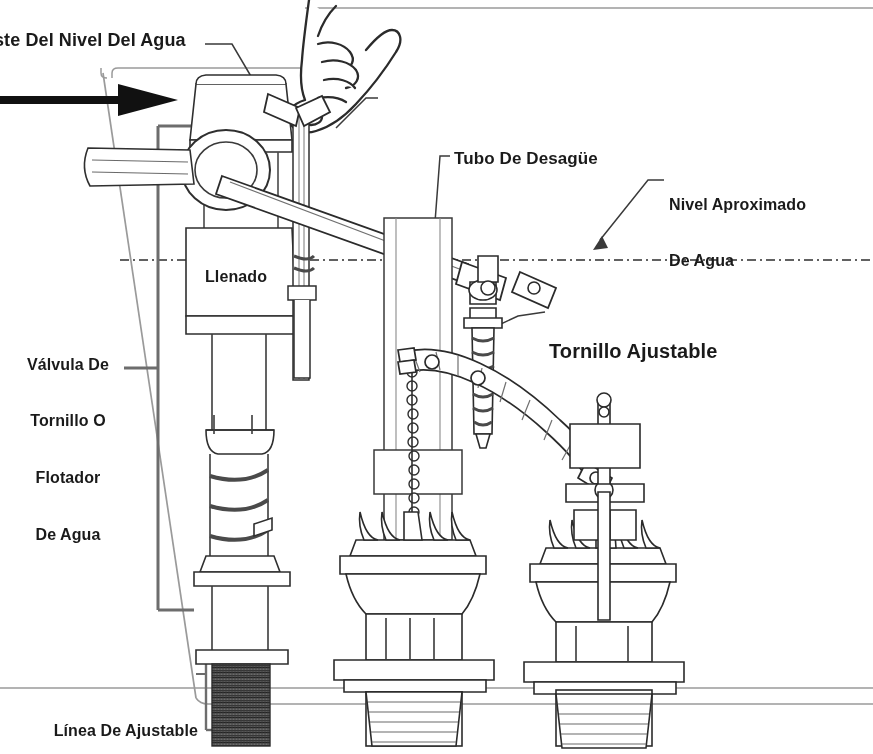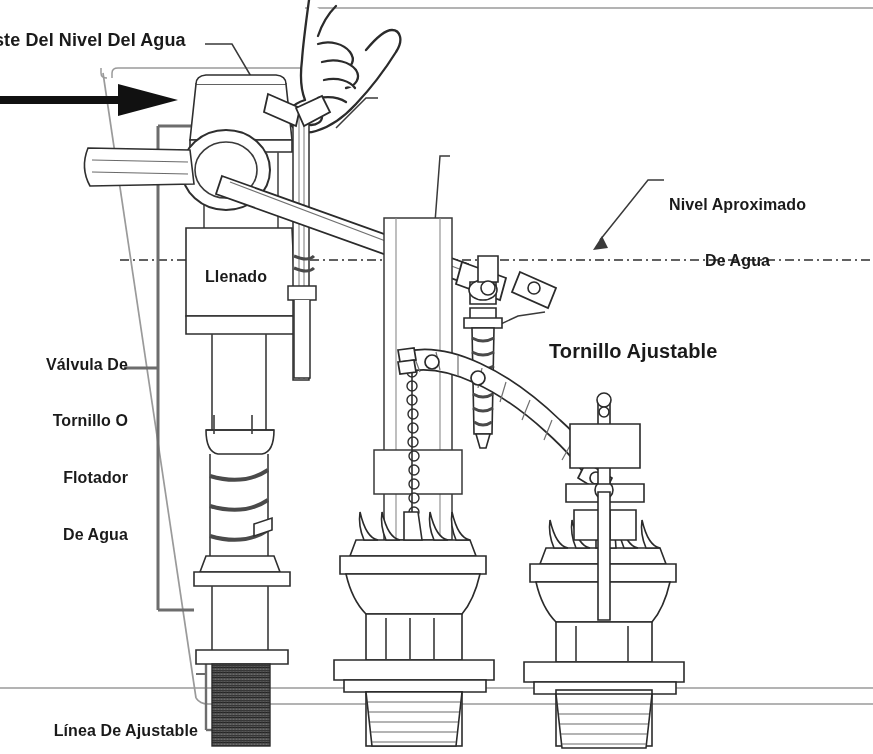--- a/index.html
+++ b/index.html
@@ -6,24 +6,24 @@
   body{width:873px;height:754px;overflow:hidden;
        font-family:"Liberation Sans", sans-serif;}
   #stage{position:relative;width:873px;height:754px;background:#fff;}
   svg{position:absolute;left:0;top:0;}
   .lbl{position:absolute;font-weight:bold;color:#1a1a1a;
        font-family:"Liberation Sans", sans-serif;line-height:1.18;
        white-space:pre;letter-spacing:.1px;}
   .l-ajuste{left:-6px;top:30px;font-size:18px;}
   .l-barilla{left:383px;top:91px;font-size:17px;}
   .l-tubo{left:454px;top:149px;font-size:17px;}
-  .l-nivel{left:669px;top:158px;font-size:16px;text-align:center;}
+  .l-nivel{left:669px;top:158px;font-size:16px;text-align:left;}
   .l-flotador{left:205px;top:268px;font-size:16px;}
   .l-tornillo{left:549px;top:304px;font-size:20px;margin-top:36px;}
-  .l-valvula{left:8px;top:318px;font-size:16px;text-align:right;width:120px;}
+  .l-valvula{left:8px;top:318px;font-size:16px;text-align:center;width:120px;}
   .l-linea{left:2px;top:684px;font-size:16px;text-align:right;width:196px;}
 </style>
 </head>
 <body>
 
 <div id="stage">
 
 <svg width="873" height="754" viewBox="0 0 873 754">
   <defs>
     <pattern id="coarseHatch" width="6" height="5" patternUnits="userSpaceOnUse">
@@ -240,20 +240,21 @@
     <path d="M598 404 L610 404 L610 484 L598 484 Z"></path>
     <circle cx="604" cy="400" r="7" fill="#fff"></circle>
     <circle cx="604" cy="412" r="5" fill="#fff"></circle>
     <path d="M570 424 L640 424 L640 468 L570 468 Z" fill="#fff"></path>
   </g>
 </svg>
 
 <div class="lbl l-ajuste">ste Del Nivel Del Agua</div>
 
 
+<div class="lbl l-tubo">Tubo De Desagüe</div>
 
 <div class="lbl l-nivel">
   <div>Nivel Aproximado</div>
   <div>De Agua</div>
 </div>
 
 <div class="lbl l-flotador">Llenado</div>
 
 <div class="lbl l-tornillo">Tornillo Ajustable</div>
 

